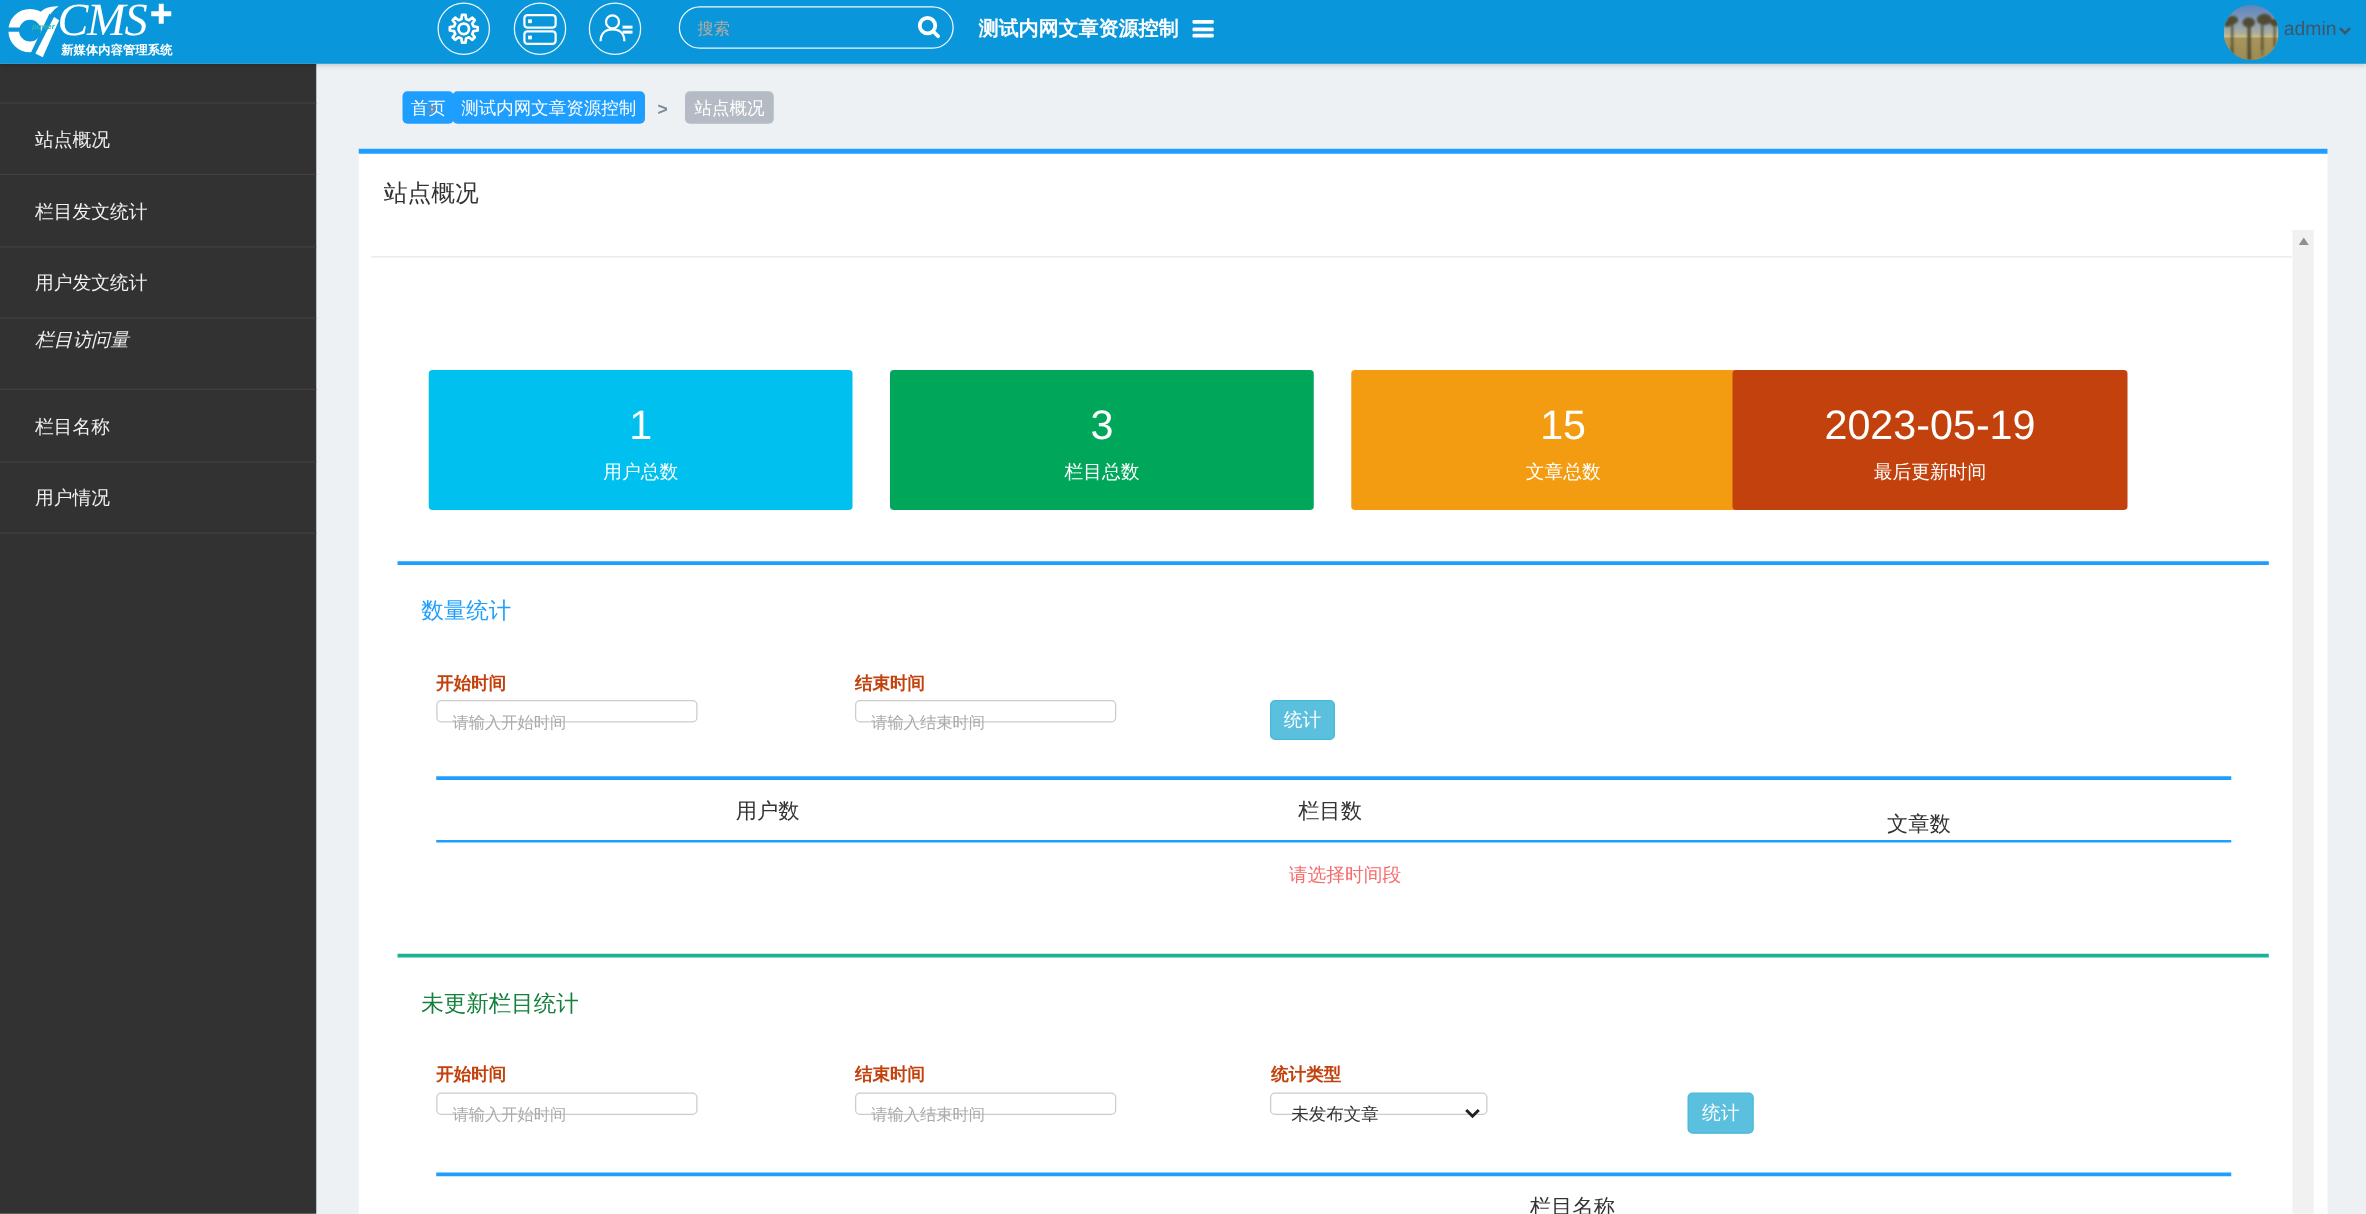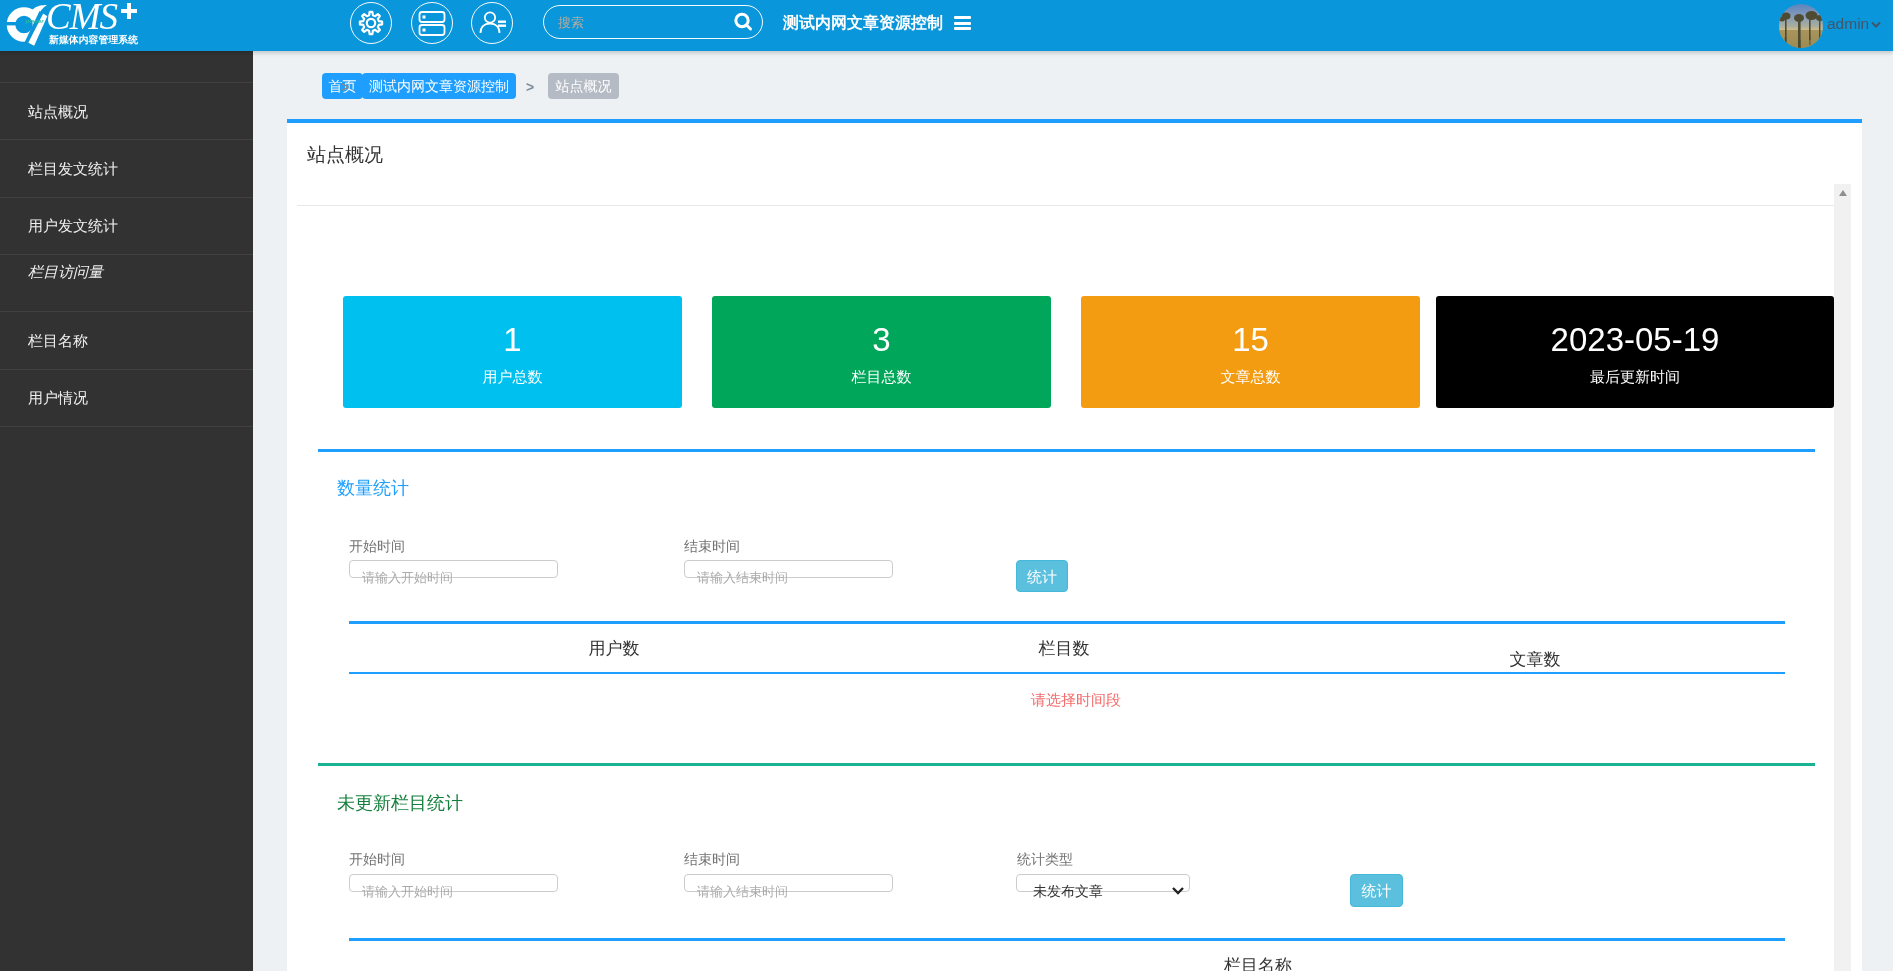--- a/index.html
+++ b/index.html
@@ -30,21 +30,21 @@
 
 #sbTrack { position:absolute; left:1834px; top:184px; width:17px; height:787px; background:#f1f1f1; }
 #sbArrow { position:absolute; left:1839px; top:190px; width:0; height:0; border-left:4px solid transparent; border-right:4px solid transparent; border-bottom:6px solid #8f8f8f; }
 
 .sbox { position:absolute; top:296px; width:339px; height:112px; color:#fff; border-radius:3px; }
 .snum { position:absolute; width:100%; top:25px; text-align:center; font-size:33px; }
 .slab { position:absolute; width:100%; top:72px; text-align:center; font-size:15px; }
 
 .secline { position:absolute; left:318px; width:1497px; height:3px; }
 .sectitle { position:absolute; left:337px; font-size:18px; }
-.flabel { position:absolute; font-size:14px; font-weight:normal; color:#737373;text-align:right; }
+.flabel { position:absolute; font-size:14px; font-weight:bold; color:#c2410c;text-align:right; }
 .finput { position:absolute; width:209px; height:18px; border:1px solid #ccc; border-radius:4px; background:#fff; }
 .finput span { position:absolute; left:12px; top:8px; font-size:13px; color:#aaa; }
 .btn { position:absolute; width:52px; height:32px; background:#5bc0de; border:1px solid #46b8da; border-radius:4px; color:#fff; font-size:15px; text-align:center; line-height:31px; }
 .tline { position:absolute; left:349px; width:1436px; background:#1e9fff; }
 .thead { position:absolute; font-size:17px; color:#333; transform:translateX(-50%); }
 </style>
 </head>
 <body>
 
 <div id="topbar">
@@ -170,21 +170,21 @@
     <div class="slab">用户总数</div>
   </div>
 <div class="sbox" style="left:712px; background:#00a65a;">
     <div class="snum">3</div>
     <div class="slab">栏目总数</div>
   </div>
 <div class="sbox" style="left:1081px; background:#f39c12;">
     <div class="snum">15</div>
     <div class="slab">文章总数</div>
   </div>
-<div class="sbox" style="left:1436px; width:398px; background:#000000;">
+<div class="sbox" style="left:1386px; width:316px; background:#c2410c;">
     <div class="snum">2023-05-19</div>
     <div class="slab">最后更新时间</div>
   </div>
 
 <div class="secline" style="top:449px; background:#1e9fff;"></div>
 <div class="sectitle" style="top:476px; color:#1e9fff;">数量统计</div>
 <div class="flabel" style="left:349px; top:538px;">开始时间</div>
 <div class="flabel" style="left:684px; top:538px;">结束时间</div>
 <div class="finput" style="left:349px; top:560px;">
     <span>请输入开始时间</span>

